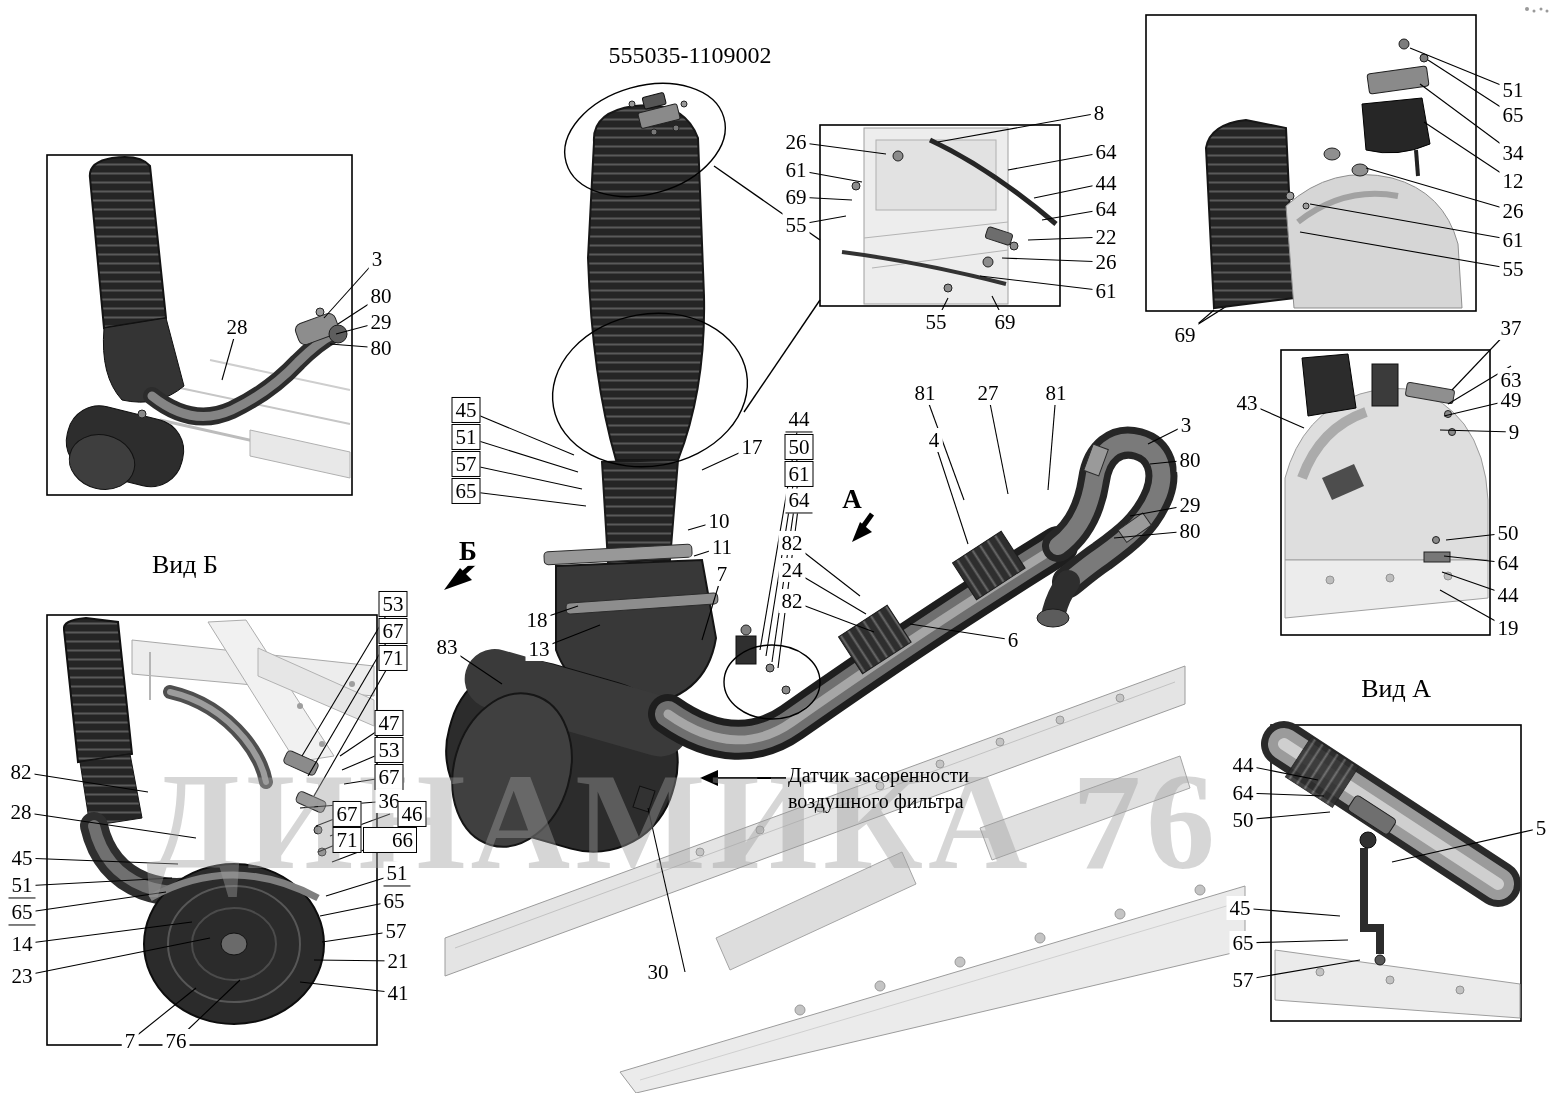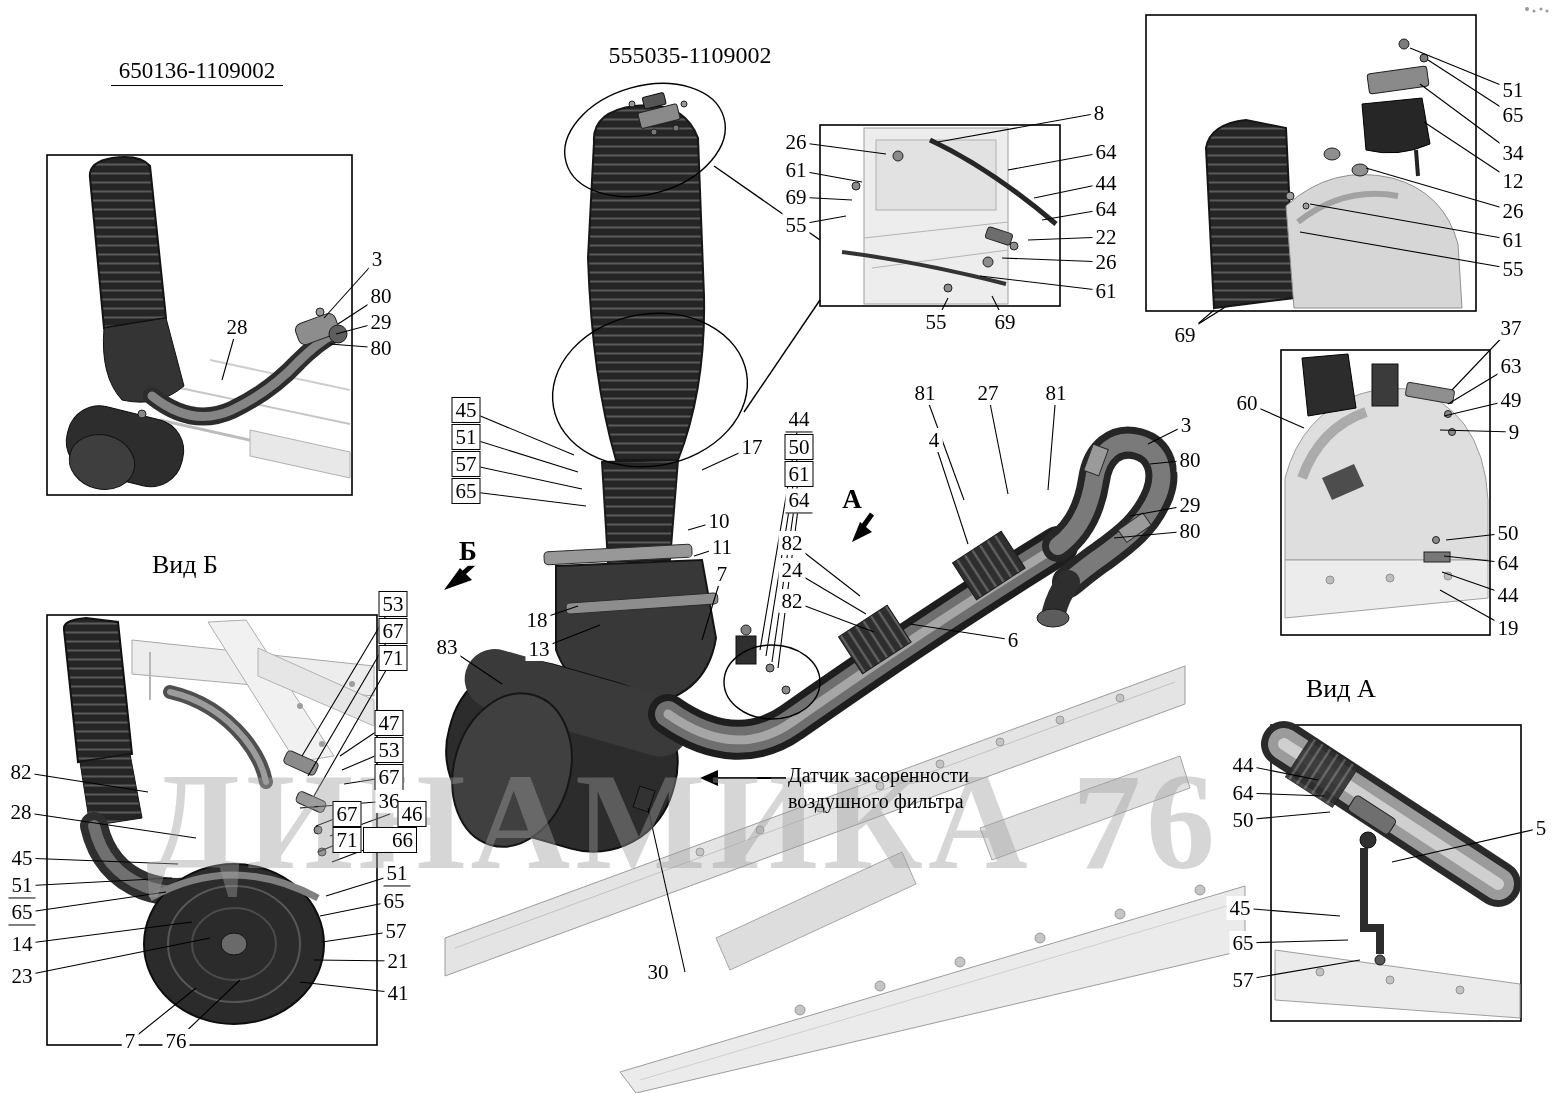--- a/index.html
+++ b/index.html
@@ -337,28 +337,27 @@
       <line x1="1243" y1="793" x2="1324" y2="796" class="leader"></line>
       <line x1="1243" y1="820" x2="1330" y2="812" class="leader"></line>
       <line x1="1541" y1="828" x2="1392" y2="862" class="leader"></line>
       <line x1="1240" y1="908" x2="1340" y2="916" class="leader"></line>
       <line x1="1243" y1="943" x2="1348" y2="940" class="leader"></line>
       <line x1="1243" y1="980" x2="1360" y2="960" class="leader"></line>
     </g>
 </svg>
 
 <div class="hdr" style="left:27px;top:58px;width:340px;text-align:center;font-size:23px">
-  <div><span style="border-bottom:1.5px solid #000;padding:0 8px 2px">650136-1109002</span></div>
 </div>
 
 <div class="hdr" style="left:560px;top:42px;width:260px;text-align:center;font-size:24px">555035-1109002</div>
 
 <div class="hdr" style="left:152px;top:550px;width:125px;text-align:left;font-size:26px">Вид Б</div>
 
-<div class="hdr" style="left:1306px;top:674px;width:125px;text-align:left;font-size:26px">Вид А</div>
+<div class="hdr" style="left:1306px;top:674px;width:125px;text-align:right;font-size:26px">Вид А</div>
 
 <div class="hdr" style="left:788px;top:762px;font-size:20px;line-height:1.3">
   <div>Датчик засоренности</div>
   <div>воздушного фильтра</div>
 </div>
 
 <div class="watermark">ДИНАМИКА 76</div>
 
 <div id="callouts">
     <span class="callout plain" style="left: 237px; top: 327px;">28</span>
@@ -436,24 +435,24 @@
     <span class="callout plain" style="left: 1005px; top: 322px;">69</span>
     <span class="callout plain" style="left: 1513px; top: 90px;">51</span>
     <span class="callout plain" style="left: 1513px; top: 115px;">65</span>
     <span class="callout plain" style="left: 1513px; top: 153px;">34</span>
     <span class="callout plain" style="left: 1513px; top: 181px;">12</span>
     <span class="callout plain" style="left: 1513px; top: 211px;">26</span>
     <span class="callout plain" style="left: 1513px; top: 240px;">61</span>
     <span class="callout plain" style="left: 1513px; top: 269px;">55</span>
     <span class="callout plain" style="left: 1185px; top: 335px;">69</span>
     <span class="callout plain" style="left: 1511px; top: 328px;">37</span>
-    <span class="callout plain" style="left: 1511px; top: 366px;">63</span>
+    <span class="callout plain" style="left: 1511px; top: 380px;">63</span>
     <span class="callout plain" style="left: 1511px; top: 400px;">49</span>
     <span class="callout plain" style="left: 1514px; top: 432px;">9</span>
-    <span class="callout plain" style="left: 1247px; top: 403px;">60</span>
+    <span class="callout plain" style="left: 1247px; top: 403px;">43</span>
     <span class="callout plain" style="left: 1508px; top: 533px;">50</span>
     <span class="callout plain" style="left: 1508px; top: 563px;">64</span>
     <span class="callout plain" style="left: 1508px; top: 595px;">44</span>
     <span class="callout plain" style="left: 1508px; top: 628px;">19</span>
     <span class="callout plain" style="left: 1243px; top: 765px;">44</span>
     <span class="callout plain" style="left: 1243px; top: 793px;">64</span>
     <span class="callout plain" style="left: 1243px; top: 820px;">50</span>
     <span class="callout plain" style="left: 1541px; top: 828px;">5</span>
     <span class="callout plain" style="left: 1240px; top: 908px;">45</span>
     <span class="callout plain" style="left: 1243px; top: 943px;">65</span>

